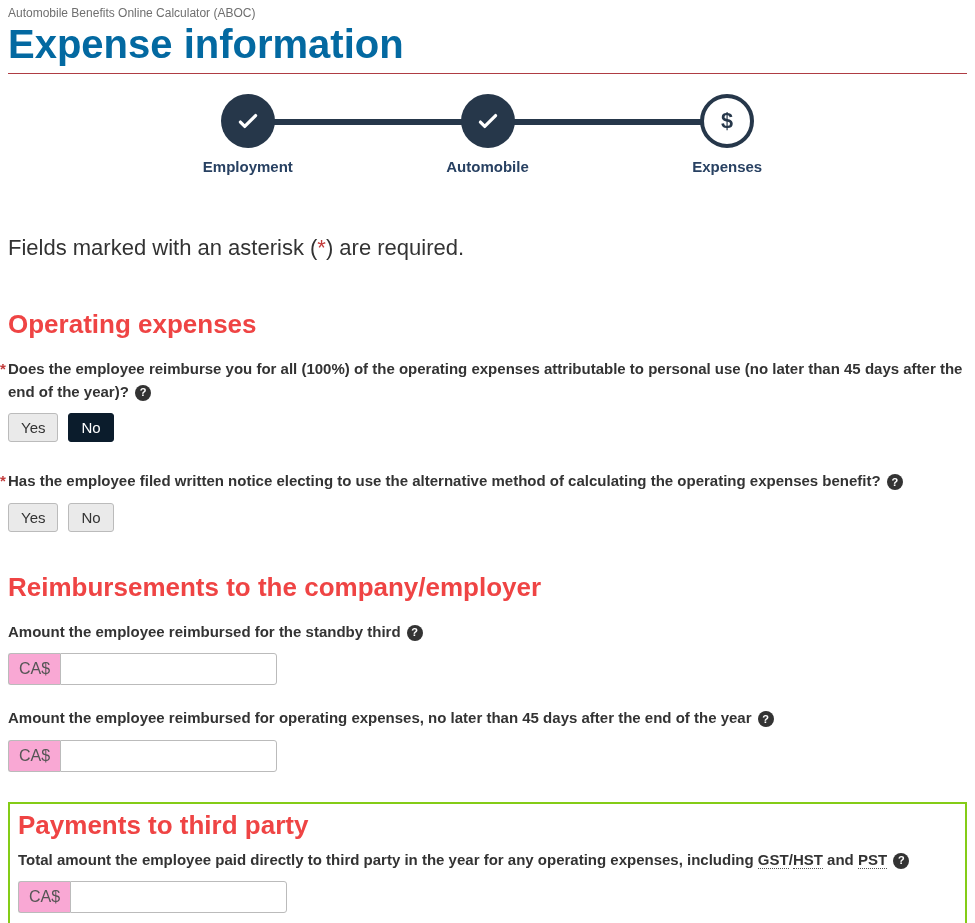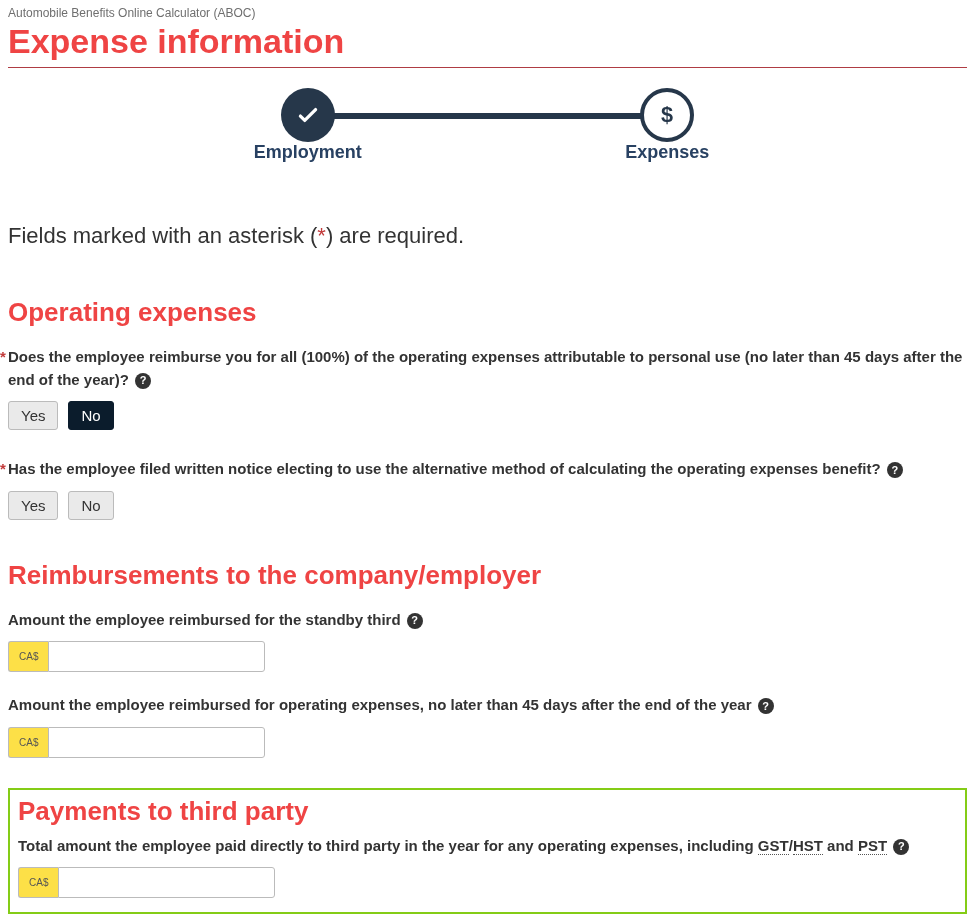--- a/index.html
+++ b/index.html
@@ -10,24 +10,24 @@
     color: #333;
     width: 975px;
   }
   .app-title {
     color: #6f6f6f;
     font-size: 12px;
     font-weight: 400;
     margin: 0 0 2px 0;
   }
   .page-title {
-    font-size: 34px;
+    font-size: 40px;
     font-weight: 700;
     margin: 0 0 6px 0;
-    color: #ef4444;
+    color: #0369a1;
   }
   .title-rule {
     border: none;
     border-top: 1px solid #af3c43;
     margin: 0 0 20px 0;
   }
   
   .stepper {
     display: flex;
     justify-content: space-between;
@@ -61,21 +61,22 @@
   .step-current .step-circle {
     background: #fff;
     border: 4px solid #26374a;
     color: #26374a;
   }
   .step-future .step-circle {
     background: #d4d4d4;
     color: #333;
   }
   .step-label {
-    font-size: 18px;
+    margin-top: 10px;
+    font-size: 15px;
     font-weight: 700;
     color: #284162;
   }
   .step-future .step-label { color: #555; font-weight:700;}
   .step-connector {
     position: absolute;
     top: 25px;
     left: 50%;
     right: -50%;
     height: 6px;
@@ -140,25 +141,25 @@
     color: #fff;
     border-color: #0b1c2c;
   }
   .input-group {
     display: flex;
     align-items: stretch;
     width: 236px;
     margin-bottom: 22px;
   }
   .input-addon {
-    background: #fde047;
+    background: #f9a8d4;
     border: 1px solid #bbb;
     border-right: none;
     padding: 6px 10px;
-    font-size: 10px;
+    font-size: 16px;
     color: #555;
     border-radius: 3px 0 0 3px;
     display:flex;
     align-items:center;
   }
   .input-field {
     flex: 1;
     border: 1px solid #bbb;
     border-radius: 0 3px 3px 0;
     padding: 6px 8px;
@@ -188,20 +189,29 @@
 <div class="stepper">
   <div class="step step-done">
     <div class="step-circle">
       <svg width="26" height="26" viewBox="0 0 24 24">
           <path fill="none" stroke="#fff" stroke-width="3" stroke-linecap="round" stroke-linejoin="round" d="M5 13l4 4 10-10"></path>
         </svg>
     </div>
     <div class="step-label">Employment</div>
     <div class="step-connector conn-done"></div>
   </div>
+  <div class="step step-done">
+    <div class="step-circle">
+      <svg width="26" height="26" viewBox="0 0 24 24">
+          <path fill="none" stroke="#fff" stroke-width="3" stroke-linecap="round" stroke-linejoin="round" d="M5 13l4 4 10-10"></path>
+        </svg>
+    </div>
+    <div class="step-label">Automobile</div>
+    <div class="step-connector conn-done"></div>
+  </div>
   <div class="step step-current">
     <div class="step-circle">
       <svg width="26" height="26" viewBox="0 0 24 24">
           <text x="12" y="18" text-anchor="middle" font-size="20" font-weight="700" fill="#26374a">$</text>
         </svg>
     </div>
     <div class="step-label">Expenses</div>
     <div class="step-connector conn-half"></div>
   </div>
 </div>

